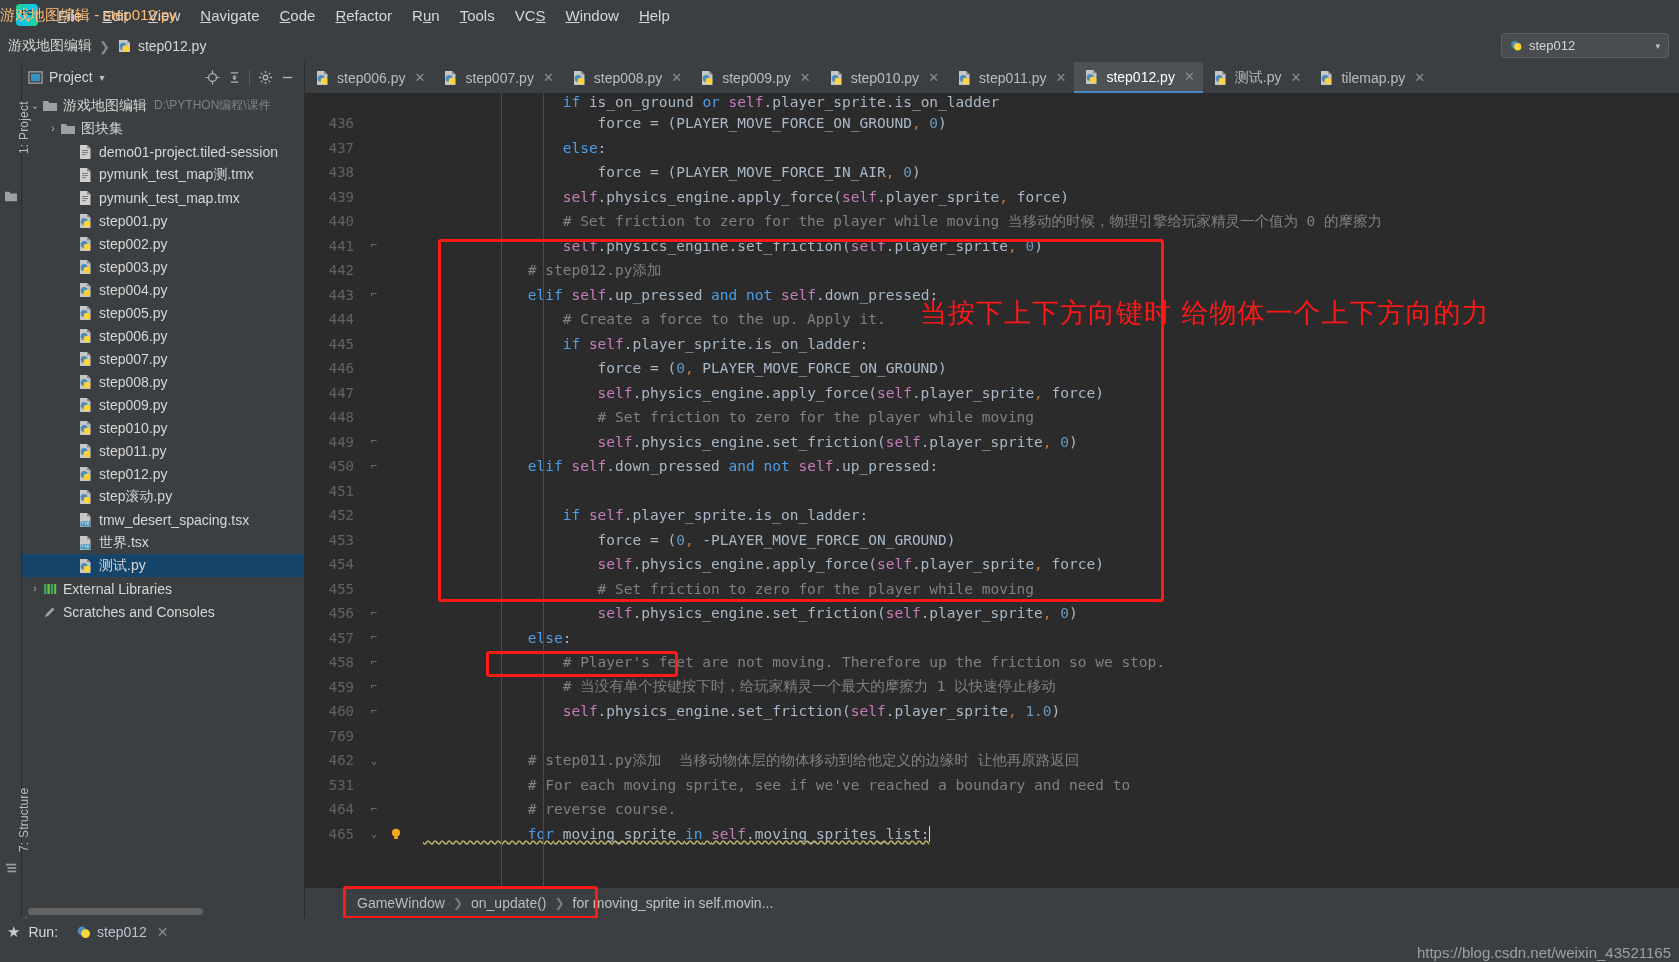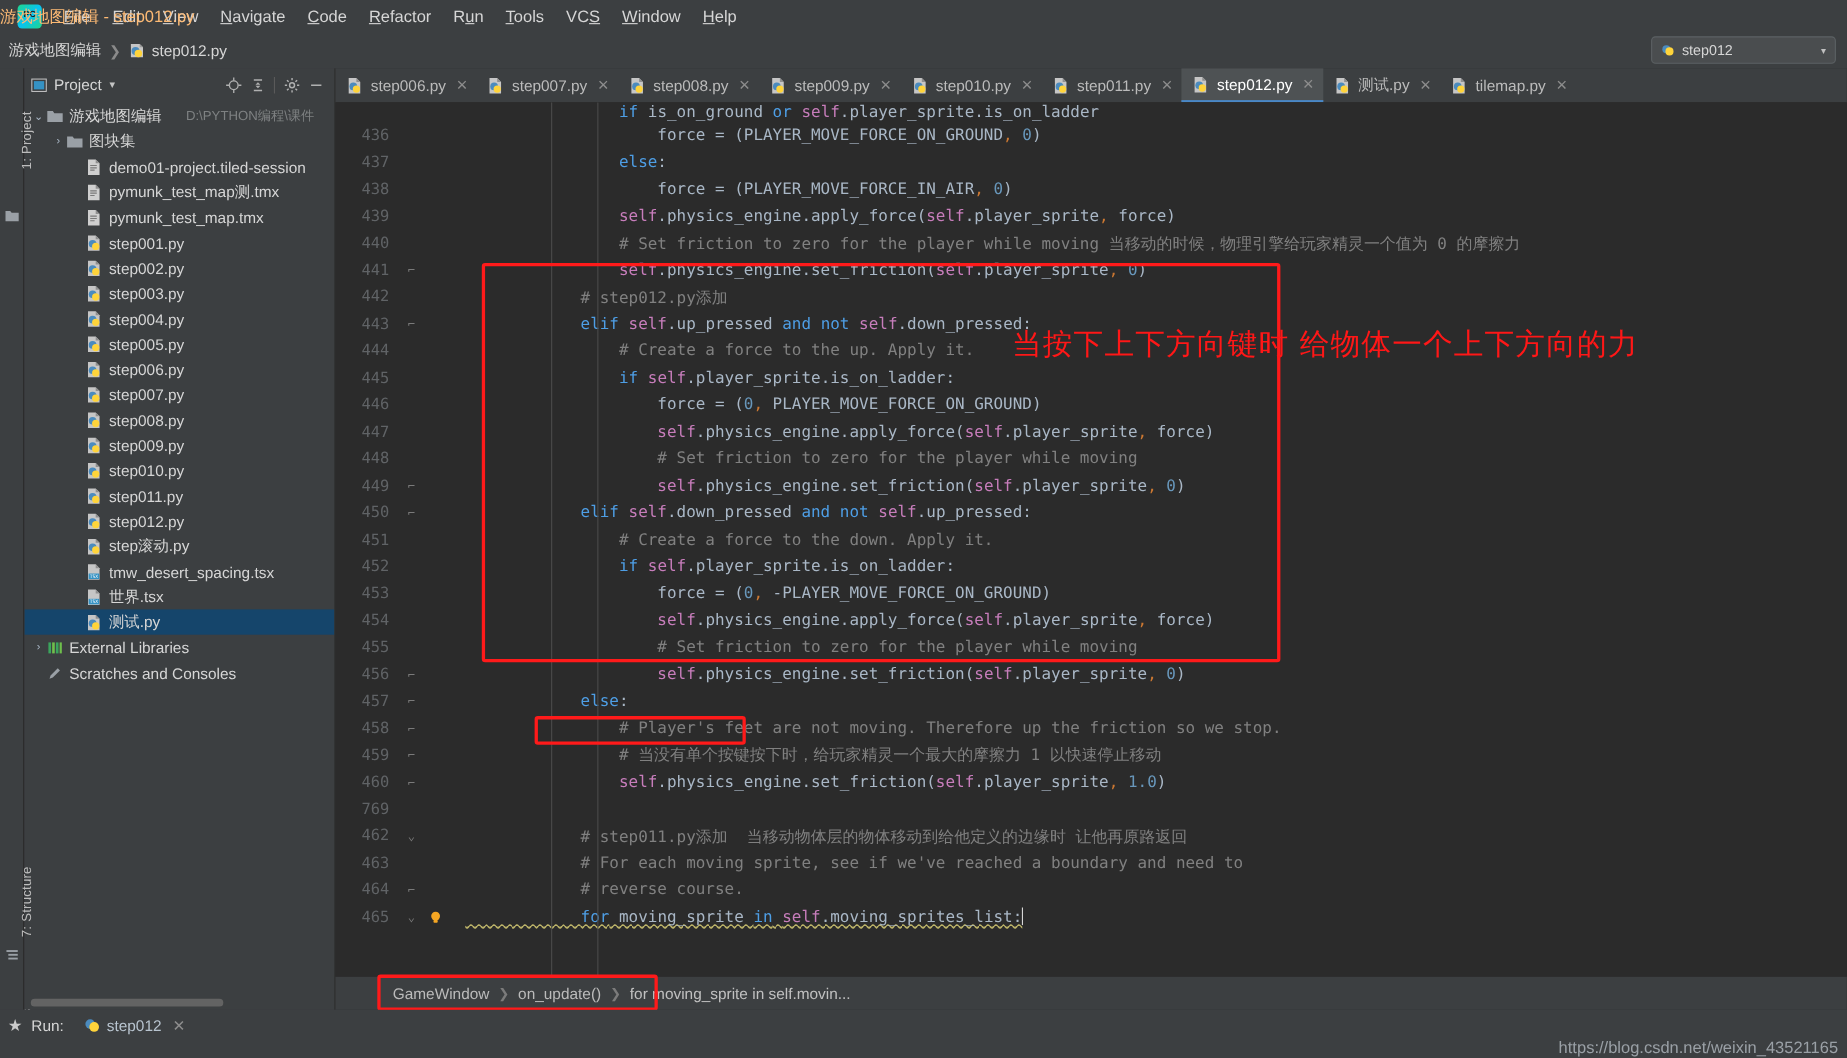--- a/index.html
+++ b/index.html
@@ -44,21 +44,21 @@
   .ph-spacer{ flex:1; }
   .ph-btn{ width:22px;height:22px; display:flex;align-items:center;justify-content:center; opacity:.85;}
   .vsep{ width:1px;height:15px;background:#5a5a5a;margin:0 4px;}
 
   .tree{ flex:1; overflow:hidden; padding-top:2px; font-size:14px;}
   .row{ height:23px; display:flex; align-items:center; white-space:nowrap; padding-left:4px;}
   .row.sel{ background:#15456b; }
   .arrow{ width:14px; text-align:center; font-size:10px; color:#a9b7c6; flex:none;}
   .ficon{ width:16px;height:16px;margin-right:5px;flex:none;}
   .lbl{ color:#d6d6d6; }
-  .dim{ color:#7e8182; font-size:12px; margin-left:22px;text-align:center;}
+  .dim{ color:#7e8182; font-size:12px; margin-left:7px;text-align:center;}
   .i0{padding-left:6px;} .i1{padding-left:24px;} .i2{padding-left:42px;}
 
   .hscroll{ height:12px; padding:2px 6px; }
   .hscroll .bar{ height:7px; width:175px; background:#636363; border-radius:4px;}
 
   
   .editor{ flex:1; display:flex; flex-direction:column; background:#2b2b2b; position:relative;}
   .tabbar{ height:31px; background:#3c3f41; display:flex; align-items:flex-end; overflow:hidden; flex:none;}
   .etab{ height:31px; display:flex; align-items:center; padding:0 8px 0 10px; font-size:14px; color:#bbbbbb; white-space:nowrap;}
   .etab.active{ background:#4e5254; border-bottom:2px solid #4a88c7; color:#ffffff;}
@@ -524,33 +524,33 @@
           <div class="cl"><span class="gutter">441</span><span class="fold">⌐</span><span class="bulbcell"></span><span class="src"><span class="txt">                </span><span class="self">self</span><span class="txt">.physics_engine.set_friction(</span><span class="self">self</span><span class="txt">.player_sprite</span><span class="comma">,</span><span class="txt"> </span><span class="num">0</span><span class="txt">)</span></span></div>
           <div class="cl"><span class="gutter">442</span><span class="fold"></span><span class="bulbcell"></span><span class="src"><span class="cm">            # step012.py添加</span></span></div>
           <div class="cl"><span class="gutter">443</span><span class="fold">⌐</span><span class="bulbcell"></span><span class="src"><span class="txt">            </span><span class="kw2">elif</span><span class="txt"> </span><span class="self">self</span><span class="txt">.up_pressed </span><span class="kw2">and</span><span class="txt"> </span><span class="kw2">not</span><span class="txt"> </span><span class="self">self</span><span class="txt">.down_pressed:</span></span></div>
           <div class="cl"><span class="gutter">444</span><span class="fold"></span><span class="bulbcell"></span><span class="src"><span class="cm">                # Create a force to the up. Apply it.</span></span></div>
           <div class="cl"><span class="gutter">445</span><span class="fold"></span><span class="bulbcell"></span><span class="src"><span class="txt">                </span><span class="kw2">if</span><span class="txt"> </span><span class="self">self</span><span class="txt">.player_sprite.is_on_ladder:</span></span></div>
           <div class="cl"><span class="gutter">446</span><span class="fold"></span><span class="bulbcell"></span><span class="src"><span class="txt">                    force = (</span><span class="num">0</span><span class="comma">,</span><span class="txt"> PLAYER_MOVE_FORCE_ON_GROUND)</span></span></div>
           <div class="cl"><span class="gutter">447</span><span class="fold"></span><span class="bulbcell"></span><span class="src"><span class="txt">                    </span><span class="self">self</span><span class="txt">.physics_engine.apply_force(</span><span class="self">self</span><span class="txt">.player_sprite</span><span class="comma">,</span><span class="txt"> force)</span></span></div>
           <div class="cl"><span class="gutter">448</span><span class="fold"></span><span class="bulbcell"></span><span class="src"><span class="cm">                    # Set friction to zero for the player while moving</span></span></div>
           <div class="cl"><span class="gutter">449</span><span class="fold">⌐</span><span class="bulbcell"></span><span class="src"><span class="txt">                    </span><span class="self">self</span><span class="txt">.physics_engine.set_friction(</span><span class="self">self</span><span class="txt">.player_sprite</span><span class="comma">,</span><span class="txt"> </span><span class="num">0</span><span class="txt">)</span></span></div>
           <div class="cl"><span class="gutter">450</span><span class="fold">⌐</span><span class="bulbcell"></span><span class="src"><span class="txt">            </span><span class="kw2">elif</span><span class="txt"> </span><span class="self">self</span><span class="txt">.down_pressed </span><span class="kw2">and</span><span class="txt"> </span><span class="kw2">not</span><span class="txt"> </span><span class="self">self</span><span class="txt">.up_pressed:</span></span></div>
-          <div class="cl"><span class="gutter">451</span><span class="fold"></span><span class="bulbcell"></span><span class="src"><span class="cm">                # Create a force to the down. Apply it.</span></span></div>
+          <div class="cl"><span class="gutter">451</span><span class="fold"></span><span class="bulbcell"></span></div>
           <div class="cl"><span class="gutter">452</span><span class="fold"></span><span class="bulbcell"></span><span class="src"><span class="txt">                </span><span class="kw2">if</span><span class="txt"> </span><span class="self">self</span><span class="txt">.player_sprite.is_on_ladder:</span></span></div>
           <div class="cl"><span class="gutter">453</span><span class="fold"></span><span class="bulbcell"></span><span class="src"><span class="txt">                    force = (</span><span class="num">0</span><span class="comma">,</span><span class="txt"> -PLAYER_MOVE_FORCE_ON_GROUND)</span></span></div>
           <div class="cl"><span class="gutter">454</span><span class="fold"></span><span class="bulbcell"></span><span class="src"><span class="txt">                    </span><span class="self">self</span><span class="txt">.physics_engine.apply_force(</span><span class="self">self</span><span class="txt">.player_sprite</span><span class="comma">,</span><span class="txt"> force)</span></span></div>
           <div class="cl"><span class="gutter">455</span><span class="fold"></span><span class="bulbcell"></span><span class="src"><span class="cm">                    # Set friction to zero for the player while moving</span></span></div>
           <div class="cl"><span class="gutter">456</span><span class="fold">⌐</span><span class="bulbcell"></span><span class="src"><span class="txt">                    </span><span class="self">self</span><span class="txt">.physics_engine.set_friction(</span><span class="self">self</span><span class="txt">.player_sprite</span><span class="comma">,</span><span class="txt"> </span><span class="num">0</span><span class="txt">)</span></span></div>
           <div class="cl"><span class="gutter">457</span><span class="fold">⌐</span><span class="bulbcell"></span><span class="src"><span class="txt">            </span><span class="kw2">else</span><span class="txt">:</span></span></div>
           <div class="cl"><span class="gutter">458</span><span class="fold">⌐</span><span class="bulbcell"></span><span class="src"><span class="cm">                # Player's feet are not moving. Therefore up the friction so we stop.</span></span></div>
           <div class="cl"><span class="gutter">459</span><span class="fold">⌐</span><span class="bulbcell"></span><span class="src"><span class="cm">                # 当没有单个按键按下时，给玩家精灵一个最大的摩擦力 1 以快速停止移动</span></span></div>
           <div class="cl"><span class="gutter">460</span><span class="fold">⌐</span><span class="bulbcell"></span><span class="src"><span class="txt">                </span><span class="self">self</span><span class="txt">.physics_engine.set_friction(</span><span class="self">self</span><span class="txt">.player_sprite</span><span class="comma">,</span><span class="txt"> </span><span class="num">1.0</span><span class="txt">)</span></span></div>
           <div class="cl"><span class="gutter">769</span><span class="fold"></span><span class="bulbcell"></span><span class="src"><span class="txt"></span></span></div>
           <div class="cl"><span class="gutter">462</span><span class="fold">⌄</span><span class="bulbcell"></span><span class="src"><span class="cm">            # step011.py添加  当移动物体层的物体移动到给他定义的边缘时 让他再原路返回</span></span></div>
-          <div class="cl"><span class="gutter">463</span><span class="fold"></span><span class="bulbcell"></span><span class="src"><span class="cm">            # For each moving sprite, see if we've reached a boundary and need to</span></span></div>
+          <div class="cl"><span class="gutter">531</span><span class="fold"></span><span class="bulbcell"></span><span class="src"><span class="cm">            # For each moving sprite, see if we've reached a boundary and need to</span></span></div>
           <div class="cl"><span class="gutter">464</span><span class="fold">⌐</span><span class="bulbcell"></span><span class="src"><span class="cm">            # reverse course.</span></span></div>
           <div class="cl"><span class="gutter">465</span><span class="fold">⌄</span><span class="bulbcell"><svg width="14" height="14" viewBox="0 0 16 16">
                 <circle cx="8" cy="6.6" r="4.6" fill="#f5a623"></circle>
                 <rect x="5.8" y="10.6" width="4.4" height="3" rx="1" fill="#f5a623"></rect>
               </svg></span><span class="src errline"><span class="txt err">            </span><span class="kw2 err">for</span><span class="txt err"> moving_sprite </span><span class="kw2 err">in</span><span class="txt err"> </span><span class="self err">self</span><span class="txt err">.moving_sprites_list:</span><span class="caret"></span></span></div>
         </div>
 
       <div class="guide" style="left:196px;top:0;height:860px"></div>
       <div class="guide" style="left:238px;top:0;height:860px"></div>
 

